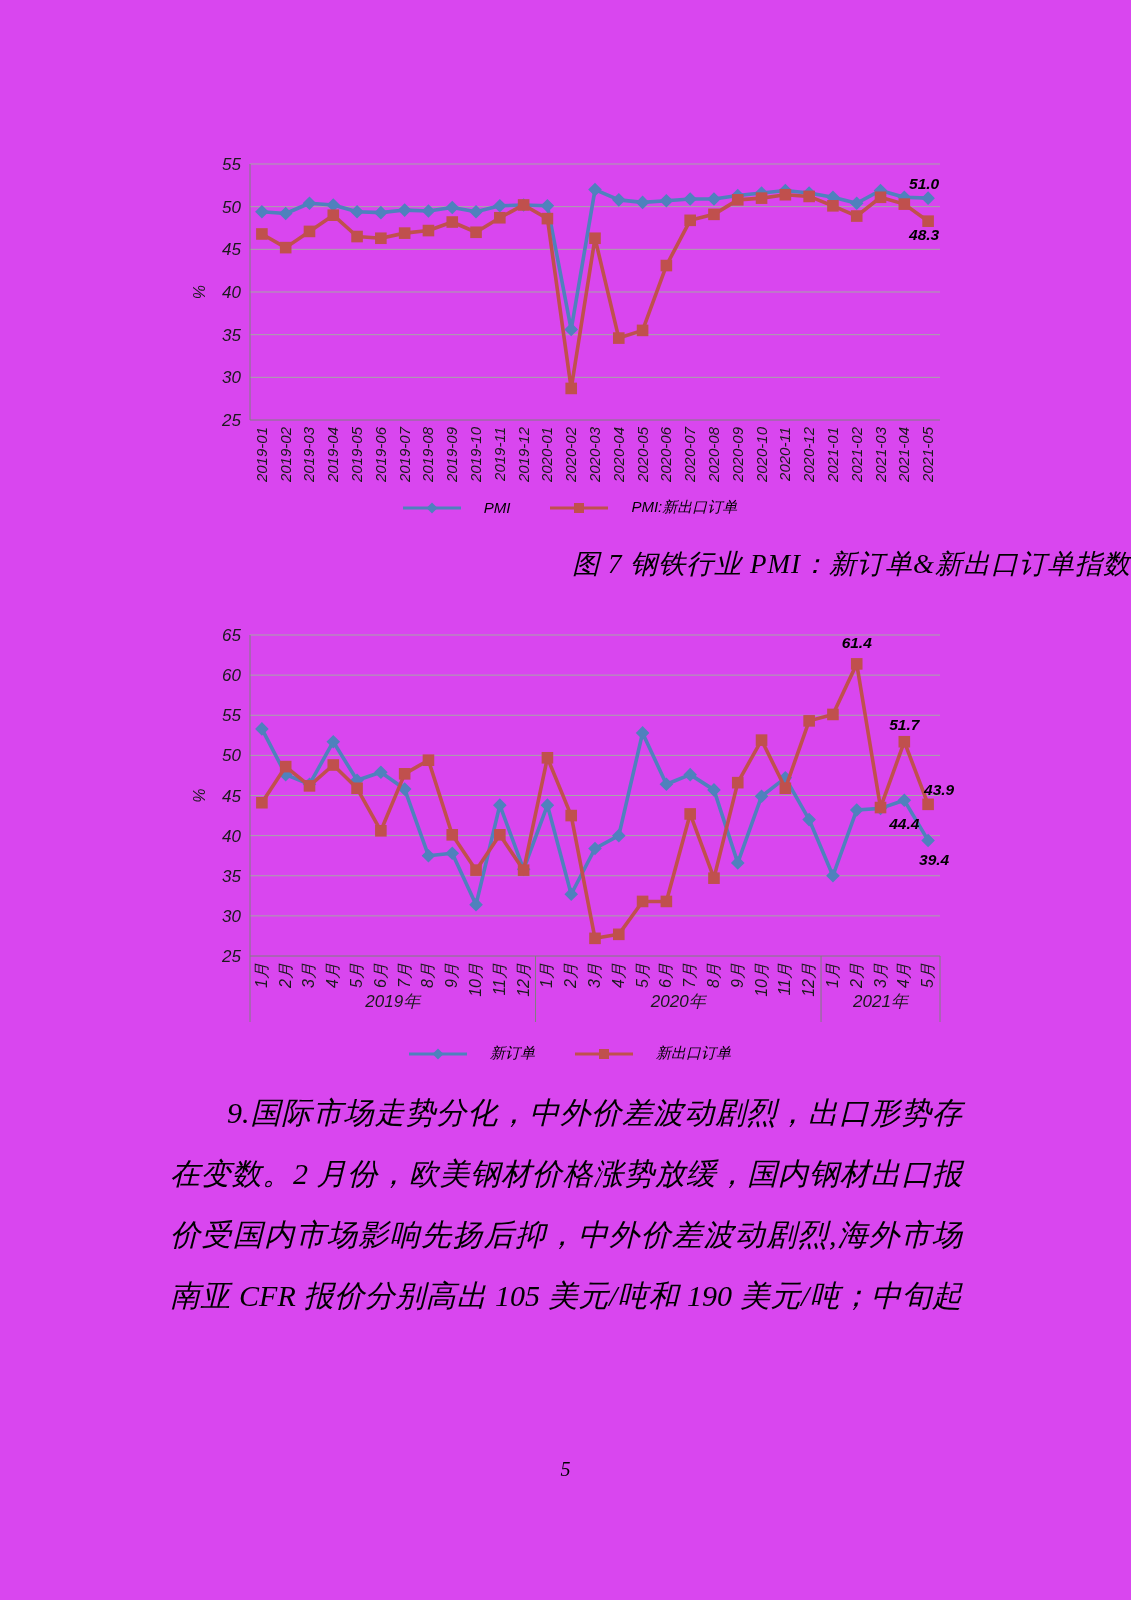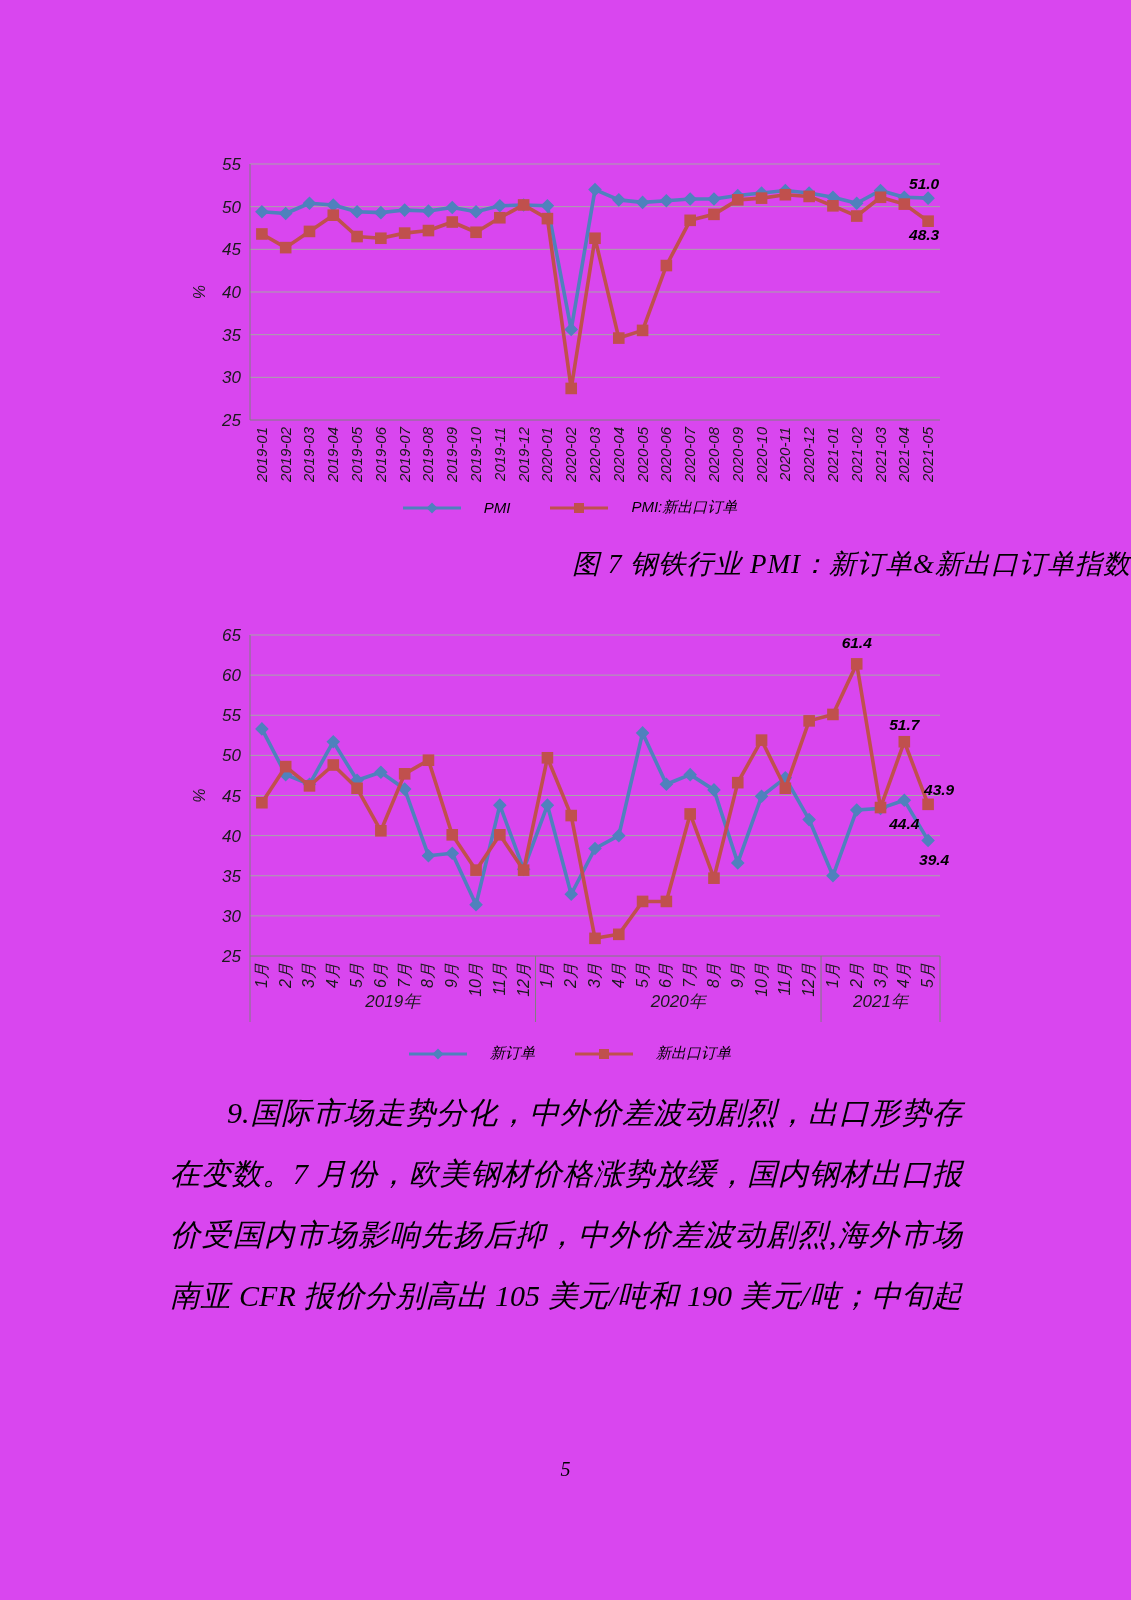--- a/index.html
+++ b/index.html
@@ -299,19 +299,19 @@
         <svg width="58" height="14">
           <line x1="0" x2="58" y1="7" y2="7" stroke="#C0504D" stroke-width="3.2"></line>
           <rect x="24" y="2" width="10" height="10" fill="#C0504D"></rect>
         </svg>
         <span>新出口订单</span>
       </div>
     </div>
 
   <div class="para" id="para">
       <div class="line first">9.国际市场走势分化，中外价差波动剧烈，出口形势存</div>
-      <div class="line">在变数。7 月份，欧美钢材价格涨势放缓，国内钢材出口报</div>
+      <div class="line">在变数。2 月份，欧美钢材价格涨势放缓，国内钢材出口报</div>
       <div class="line">价受国内市场影响先扬后抑，中外价差波动剧烈,海外市场</div>
       <div class="line">南亚 CFR 报价分别高出 105 美元/吨和 190 美元/吨；中旬起</div>
     </div>
 
   <div class="page-num">5</div>
 </div>
 
 </body></html>

